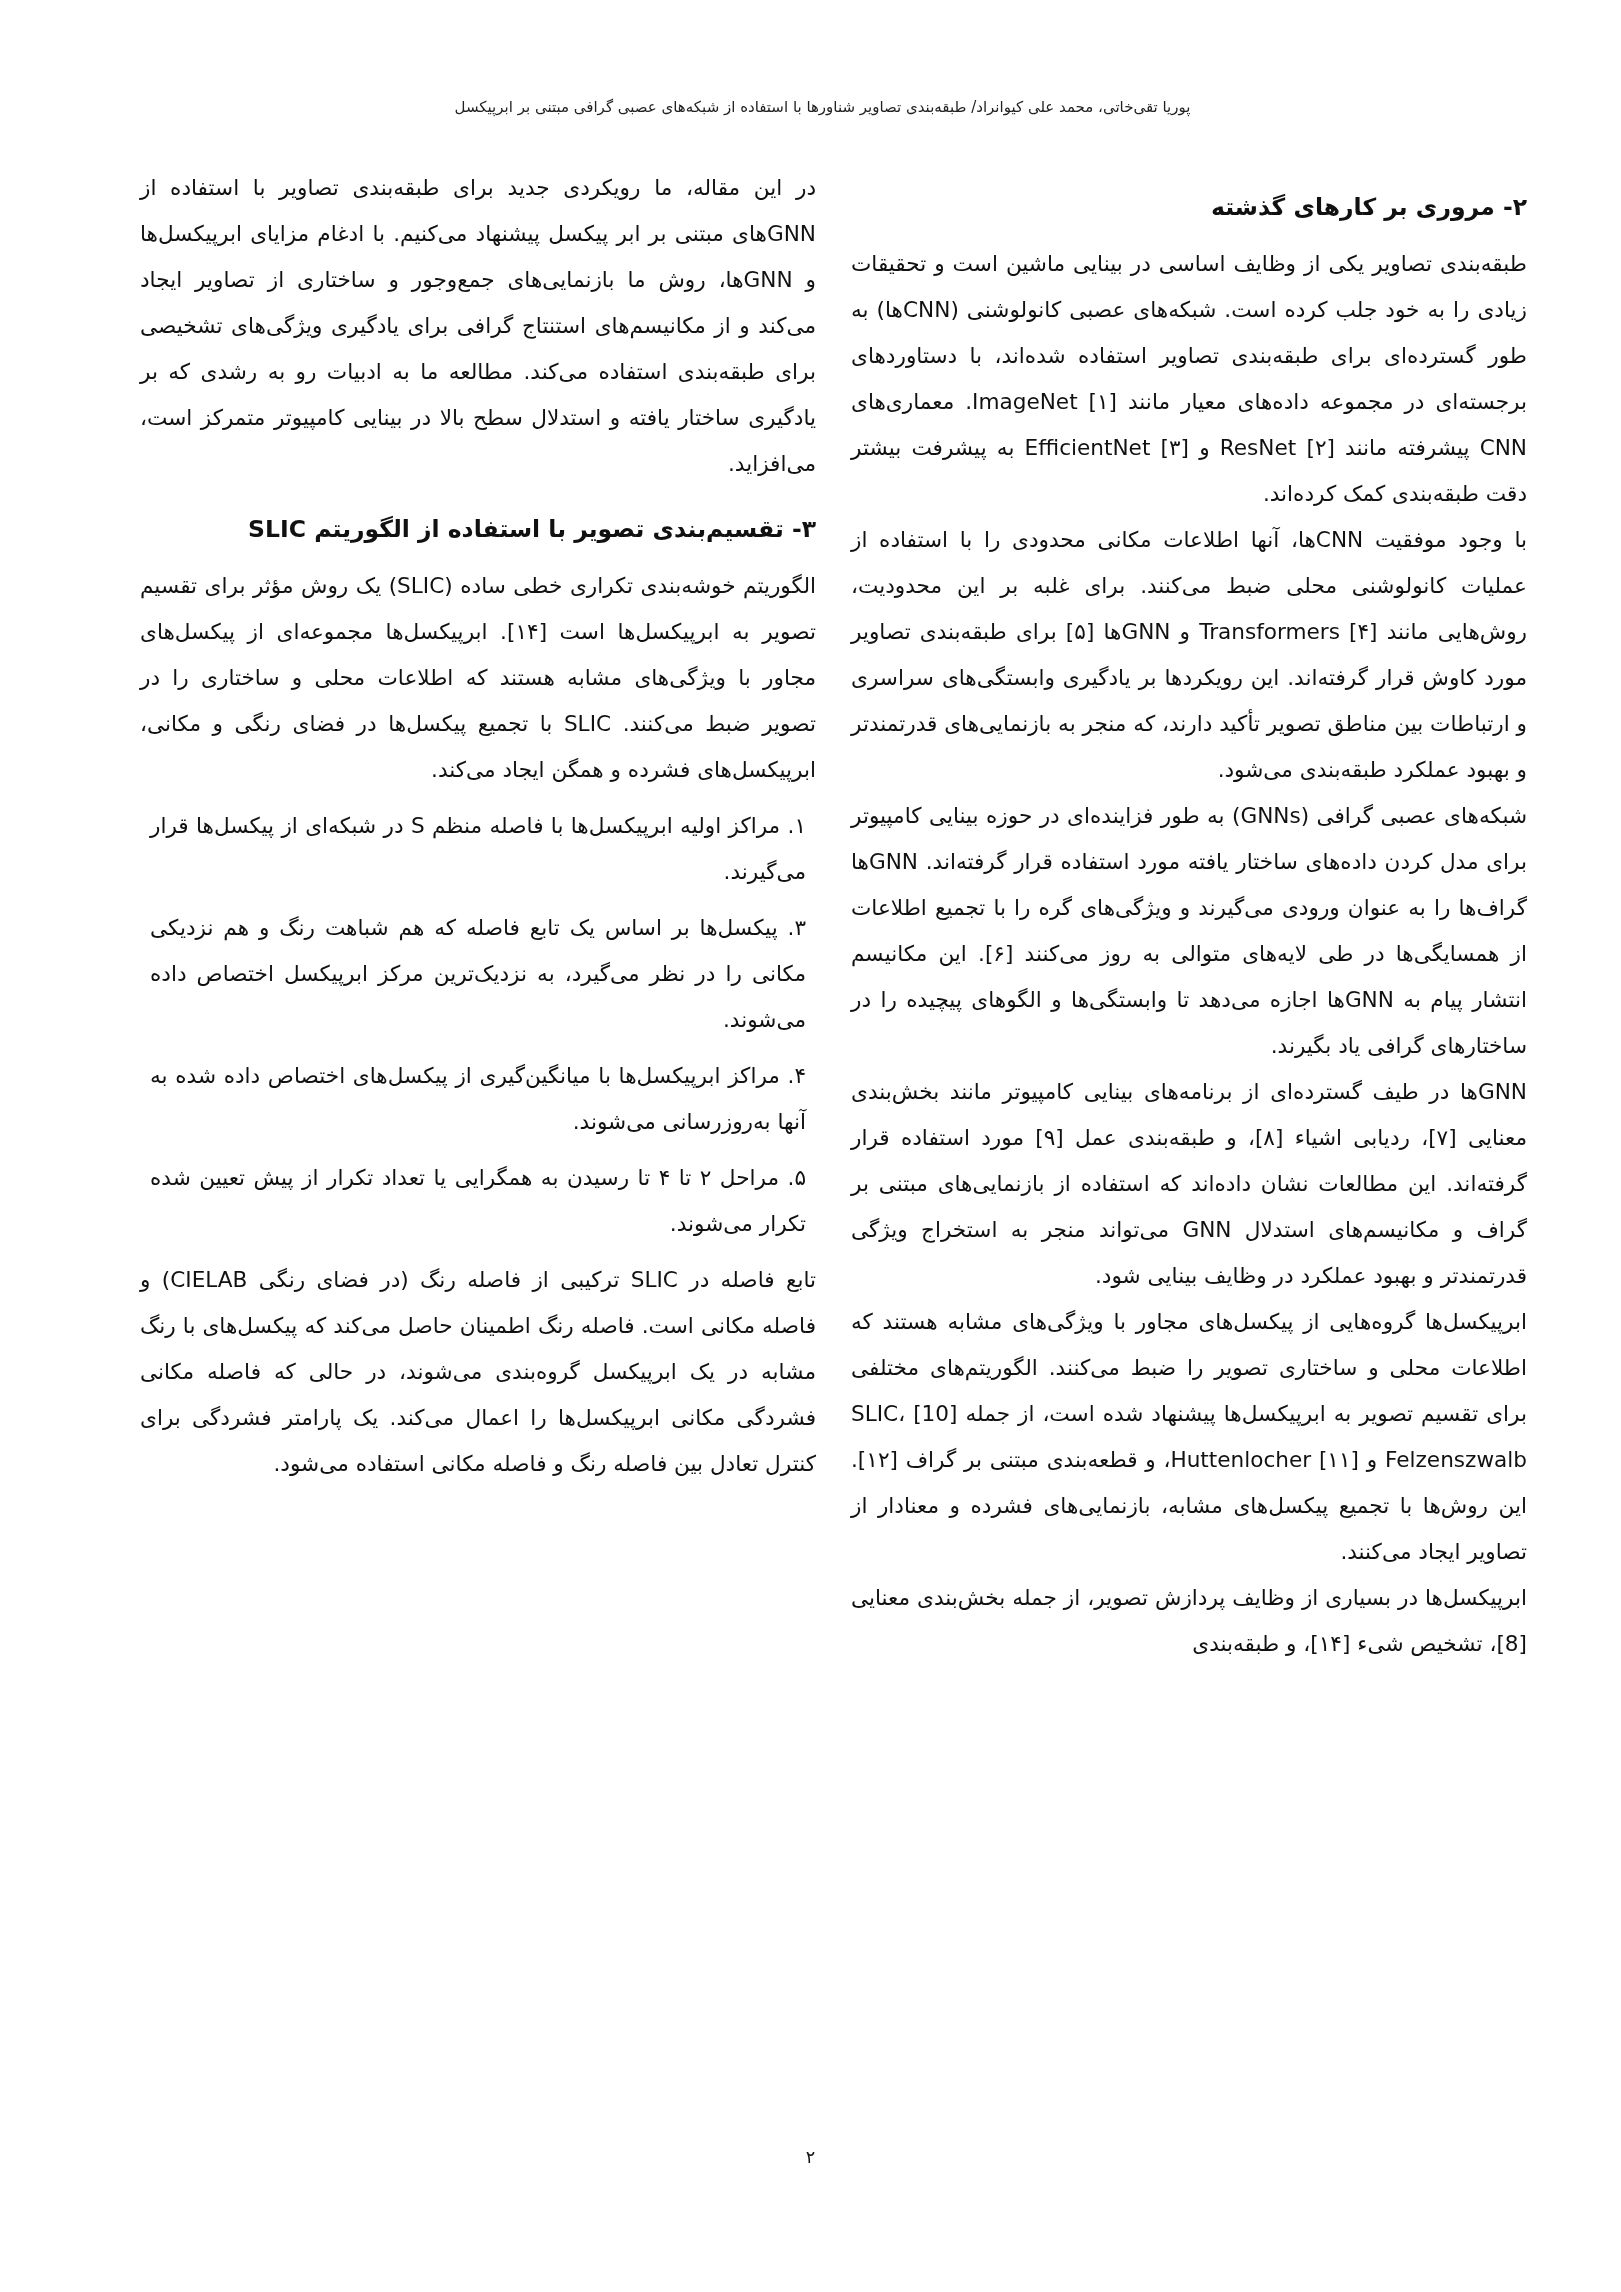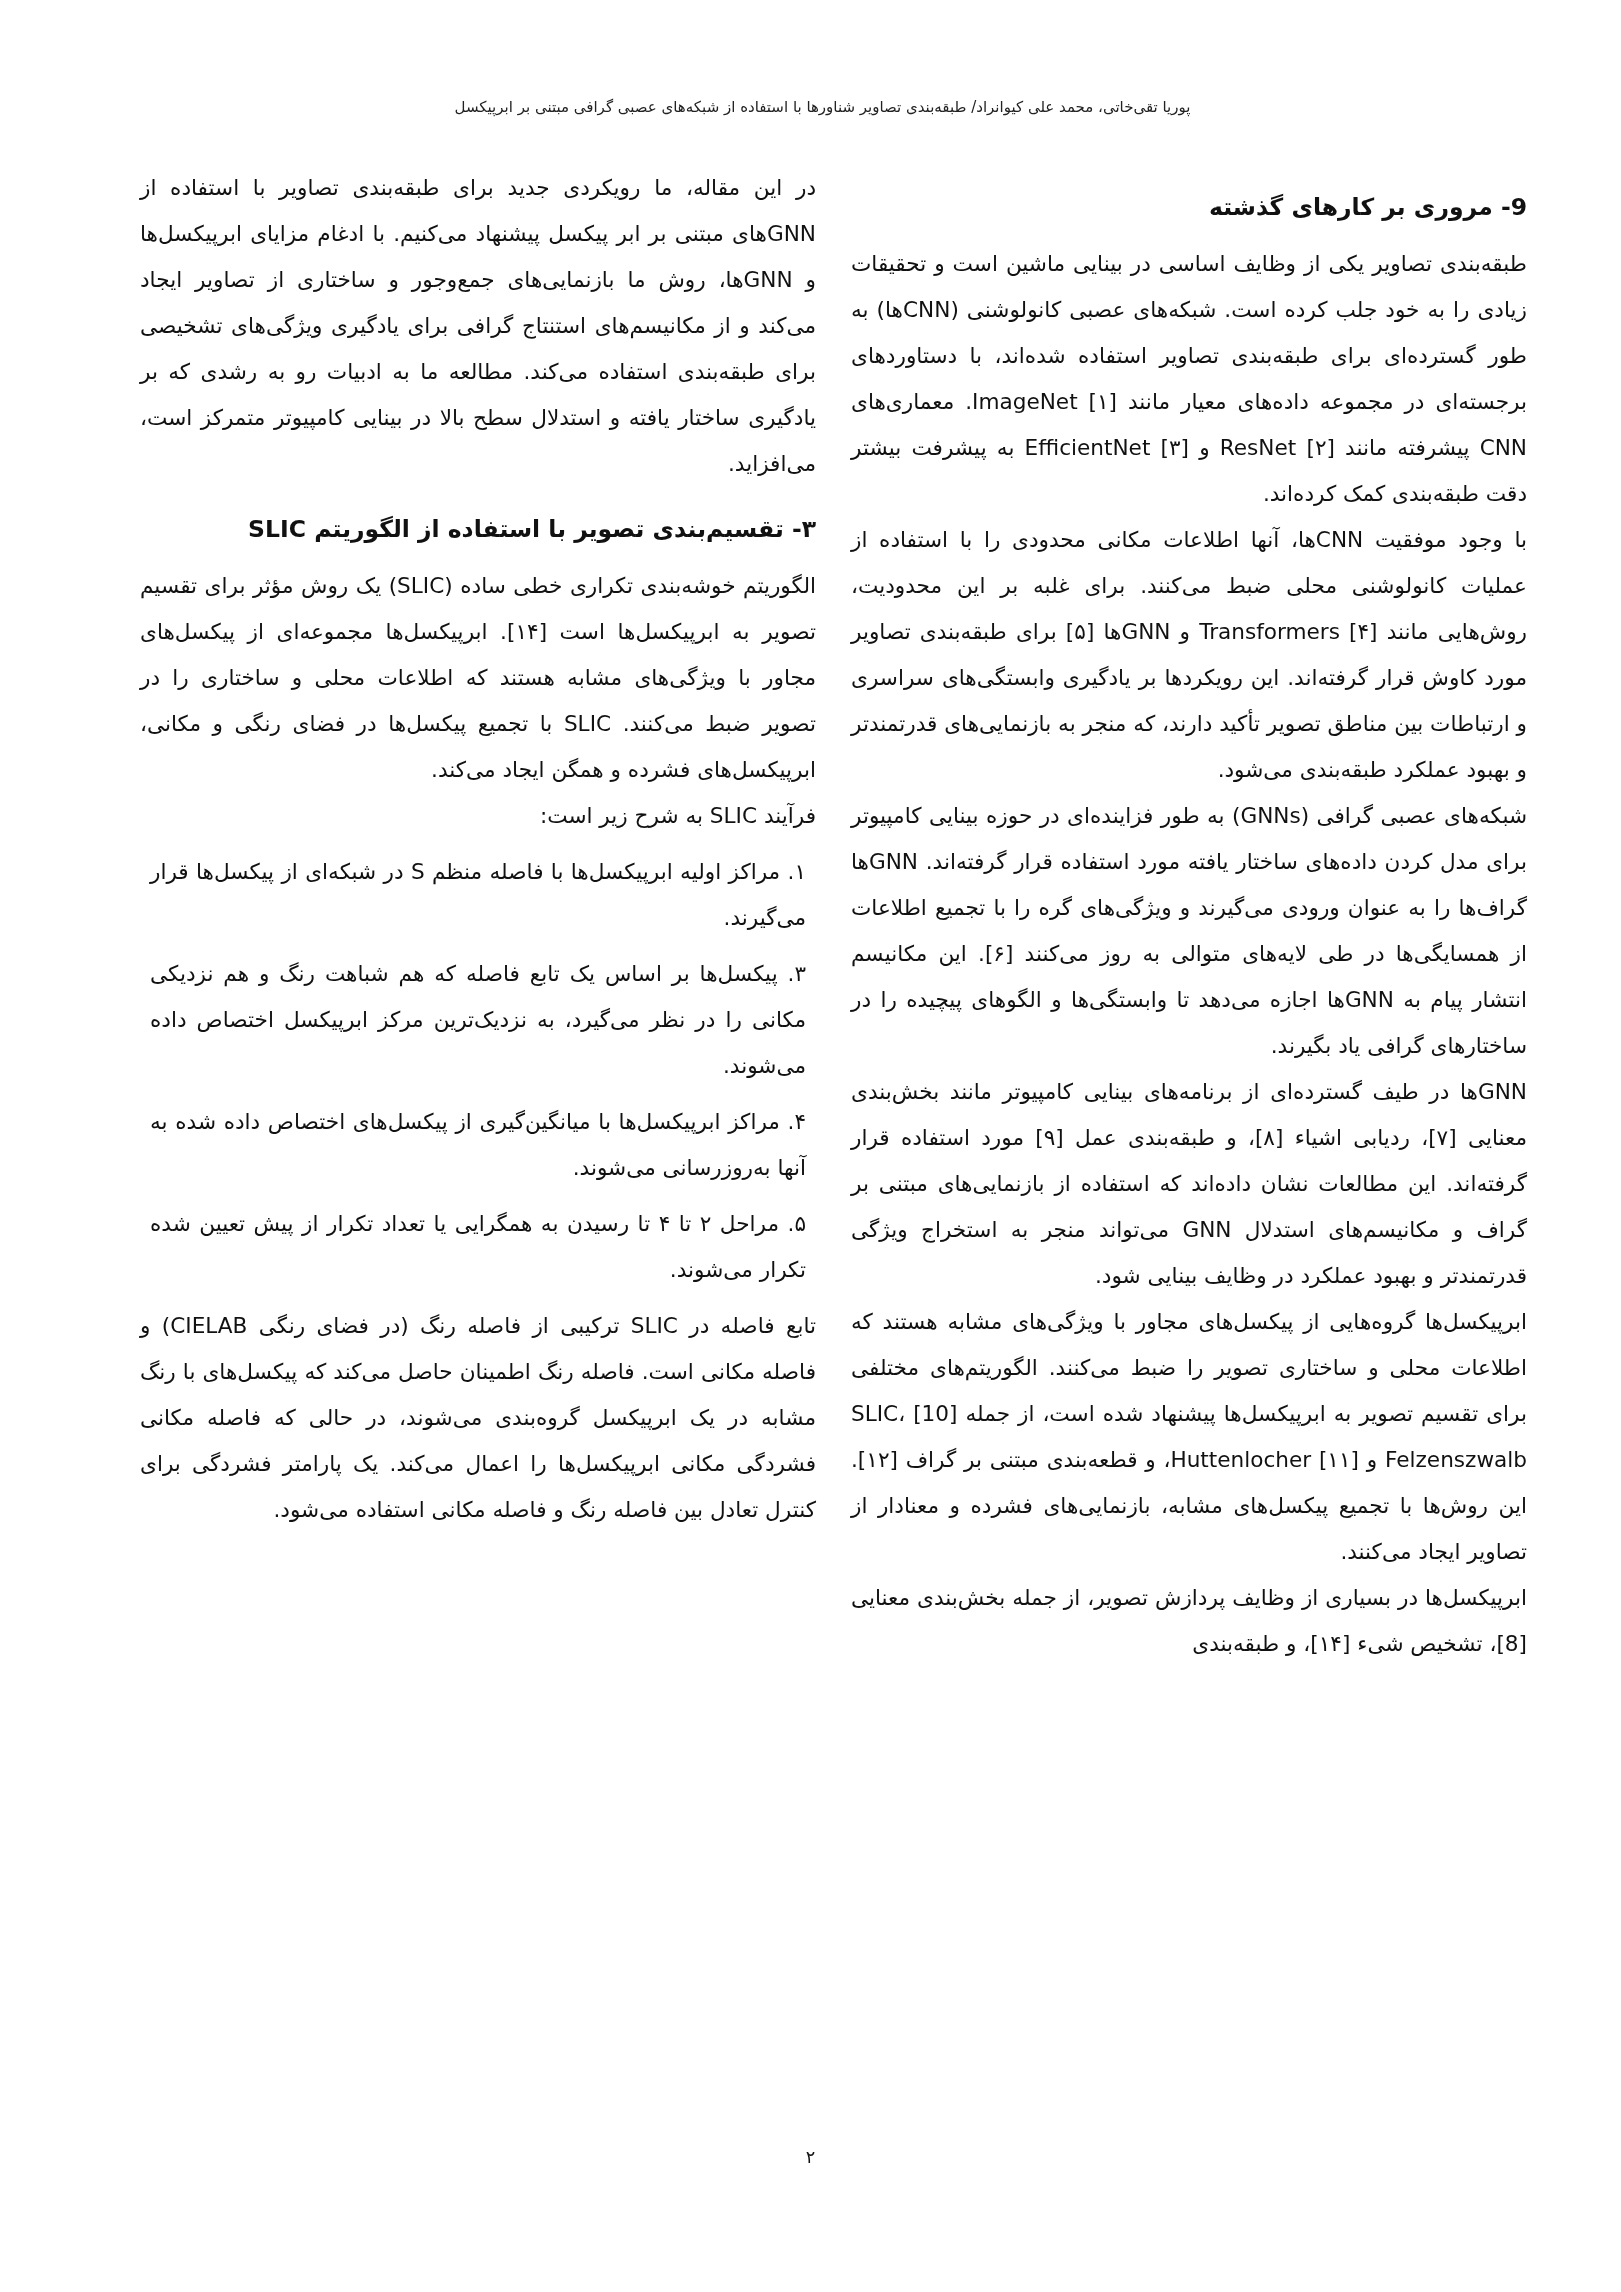--- a/index.html
+++ b/index.html
@@ -27,34 +27,33 @@
       position: absolute; top: 2147px; left: 0; width: 1621px; text-align: center;
       font-size: 17.6px;
     }
   </style>
 </head>
 <body>
 
 <div class="running-header">پوریا تقی‌خاتی، محمد علی کیوانراد/ طبقه‌بندی تصاویر شناورها با استفاده از شبکه‌های عصبی گرافی مبتنی بر ابرپیکسل</div>
 
 <div class="column col-right">
-  <h2 class="section-heading">9- مروری بر کارهای گذشته</h2>
+  <h2 class="section-heading">۲- مروری بر کارهای گذشته</h2>
   <p class="para">طبقه‌بندی تصاویر یکی از وظایف اساسی در بینایی ماشین است و تحقیقات زیادی را به خود جلب کرده است. شبکه‌های عصبی کانولوشنی (CNNها) به طور گسترده‌ای برای طبقه‌بندی تصاویر استفاده شده‌اند، با دستاوردهای برجسته‌ای در مجموعه داده‌های معیار مانند ImageNet [۱]. معماری‌های CNN پیشرفته مانند ResNet [۲] و EfficientNet [۳] به پیشرفت بیشتر دقت طبقه‌بندی کمک کرده‌اند.</p>
   <p class="para">با وجود موفقیت CNNها، آنها اطلاعات مکانی محدودی را با استفاده از عملیات کانولوشنی محلی ضبط می‌کنند. برای غلبه بر این محدودیت، روش‌هایی مانند Transformers [۴] و GNNها [۵] برای طبقه‌بندی تصاویر مورد کاوش قرار گرفته‌اند. این رویکردها بر یادگیری وابستگی‌های سراسری و ارتباطات بین مناطق تصویر تأکید دارند، که منجر به بازنمایی‌های قدرتمندتر و بهبود عملکرد طبقه‌بندی می‌شود.</p>
   <p class="para">شبکه‌های عصبی گرافی (GNNs) به طور فزاینده‌ای در حوزه بینایی کامپیوتر برای مدل کردن داده‌های ساختار یافته مورد استفاده قرار گرفته‌اند. GNNها گراف‌ها را به عنوان ورودی می‌گیرند و ویژگی‌های گره را با تجمیع اطلاعات از همسایگی‌ها در طی لایه‌های متوالی به روز می‌کنند [۶]. این مکانیسم انتشار پیام به GNNها اجازه می‌دهد تا وابستگی‌ها و الگوهای پیچیده را در ساختارهای گرافی یاد بگیرند.</p>
   <p class="para">GNNها در طیف گسترده‌ای از برنامه‌های بینایی کامپیوتر مانند بخش‌بندی معنایی [۷]، ردیابی اشیاء [۸]، و طبقه‌بندی عمل [۹] مورد استفاده قرار گرفته‌اند. این مطالعات نشان داده‌اند که استفاده از بازنمایی‌های مبتنی بر گراف و مکانیسم‌های استدلال GNN می‌تواند منجر به استخراج ویژگی قدرتمندتر و بهبود عملکرد در وظایف بینایی شود.</p>
   <p class="para">ابرپیکسل‌ها گروه‌هایی از پیکسل‌های مجاور با ویژگی‌های مشابه هستند که اطلاعات محلی و ساختاری تصویر را ضبط می‌کنند. الگوریتم‌های مختلفی برای تقسیم تصویر به ابرپیکسل‌ها پیشنهاد شده است، از جمله [10] SLIC، Felzenszwalb و Huttenlocher [۱۱]، و قطعه‌بندی مبتنی بر گراف [۱۲]. این روش‌ها با تجمیع پیکسل‌های مشابه، بازنمایی‌های فشرده و معنادار از تصاویر ایجاد می‌کنند.</p>
   <p class="para">ابرپیکسل‌ها در بسیاری از وظایف پردازش تصویر، از جمله بخش‌بندی معنایی [8]، تشخیص شیء [۱۴]، و طبقه‌بندی</p>
 </div>
 
 <div class="column col-left">
   <p class="para">در این مقاله، ما رویکردی جدید برای طبقه‌بندی تصاویر با استفاده از GNNهای مبتنی بر ابر پیکسل پیشنهاد می‌کنیم. با ادغام مزایای ابرپیکسل‌ها و GNNها، روش ما بازنمایی‌های جمع‌وجور و ساختاری از تصاویر ایجاد می‌کند و از مکانیسم‌های استنتاج گرافی برای یادگیری ویژگی‌های تشخیصی برای طبقه‌بندی استفاده می‌کند. مطالعه ما به ادبیات رو به رشدی که بر یادگیری ساختار یافته و استدلال سطح بالا در بینایی کامپیوتر متمرکز است، می‌افزاید.</p>
   <h2 class="section-heading">۳- تقسیم‌بندی تصویر با استفاده از الگوریتم SLIC</h2>
   <p class="para">الگوریتم خوشه‌بندی تکراری خطی ساده (SLIC) یک روش مؤثر برای تقسیم تصویر به ابرپیکسل‌ها است [۱۴]. ابرپیکسل‌ها مجموعه‌ای از پیکسل‌های مجاور با ویژگی‌های مشابه هستند که اطلاعات محلی و ساختاری را در تصویر ضبط می‌کنند. SLIC با تجمیع پیکسل‌ها در فضای رنگی و مکانی، ابرپیکسل‌های فشرده و همگن ایجاد می‌کند.</p>
-  <p class="para">فرآیند SLIC به شرح زیر است:</p>
   <p class="list-item">۱. مراکز اولیه ابرپیکسل‌ها با فاصله منظم S در شبکه‌ای از پیکسل‌ها قرار می‌گیرند.</p>
   <p class="list-item">۳. پیکسل‌ها بر اساس یک تابع فاصله که هم شباهت رنگ و هم نزدیکی مکانی را در نظر می‌گیرد، به نزدیک‌ترین مرکز ابرپیکسل اختصاص داده می‌شوند.</p>
   <p class="list-item">۴. مراکز ابرپیکسل‌ها با میانگین‌گیری از پیکسل‌های اختصاص داده شده به آنها به‌روزرسانی می‌شوند.</p>
   <p class="list-item">۵. مراحل ۲ تا ۴ تا رسیدن به همگرایی یا تعداد تکرار از پیش تعیین شده تکرار می‌شوند.</p>
   <p class="para">تابع فاصله در SLIC ترکیبی از فاصله رنگ (در فضای رنگی CIELAB) و فاصله مکانی است. فاصله رنگ اطمینان حاصل می‌کند که پیکسل‌های با رنگ مشابه در یک ابرپیکسل گروه‌بندی می‌شوند، در حالی که فاصله مکانی فشردگی مکانی ابرپیکسل‌ها را اعمال می‌کند. یک پارامتر فشردگی برای کنترل تعادل بین فاصله رنگ و فاصله مکانی استفاده می‌شود.</p>
 </div>
 
 <div class="page-number">۲</div>
 
 

